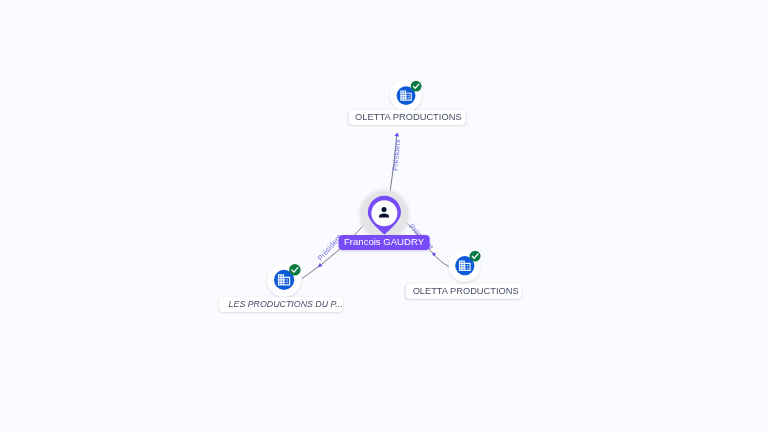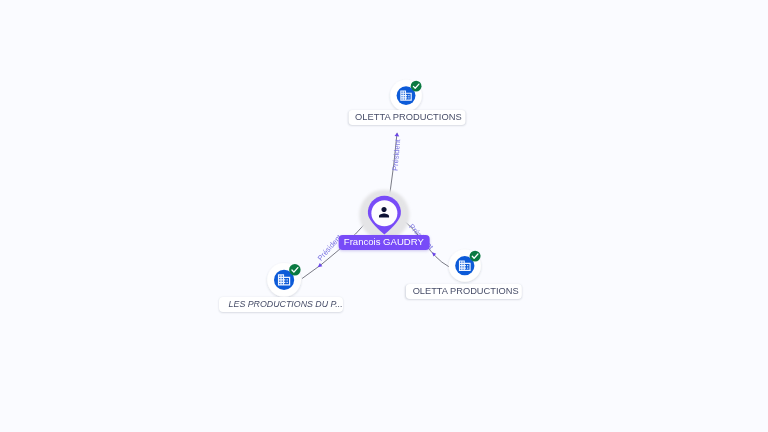--- a/index.html
+++ b/index.html
@@ -19,21 +19,21 @@
     background: #ffffff;
     color: #474d68;
     font-size: 9.6px;
     line-height: 14.8px;
     height: 14.8px;
     padding: 0 5px;
     border-radius: 4px;
     white-space: nowrap;
     box-shadow: 0 1px 2px rgba(60,64,90,0.14), 0 0 2px rgba(60,64,90,0.09);
     transform: translateX(-50%);
-    text-align: left;
+    text-align: center;
     box-sizing: border-box;
   }
   .node-label > span {
     display: block;
     transform-origin: center;
     white-space: nowrap;
   }
   .node-label.selected {
     background: #784bf8;
     color: #ffffff;

